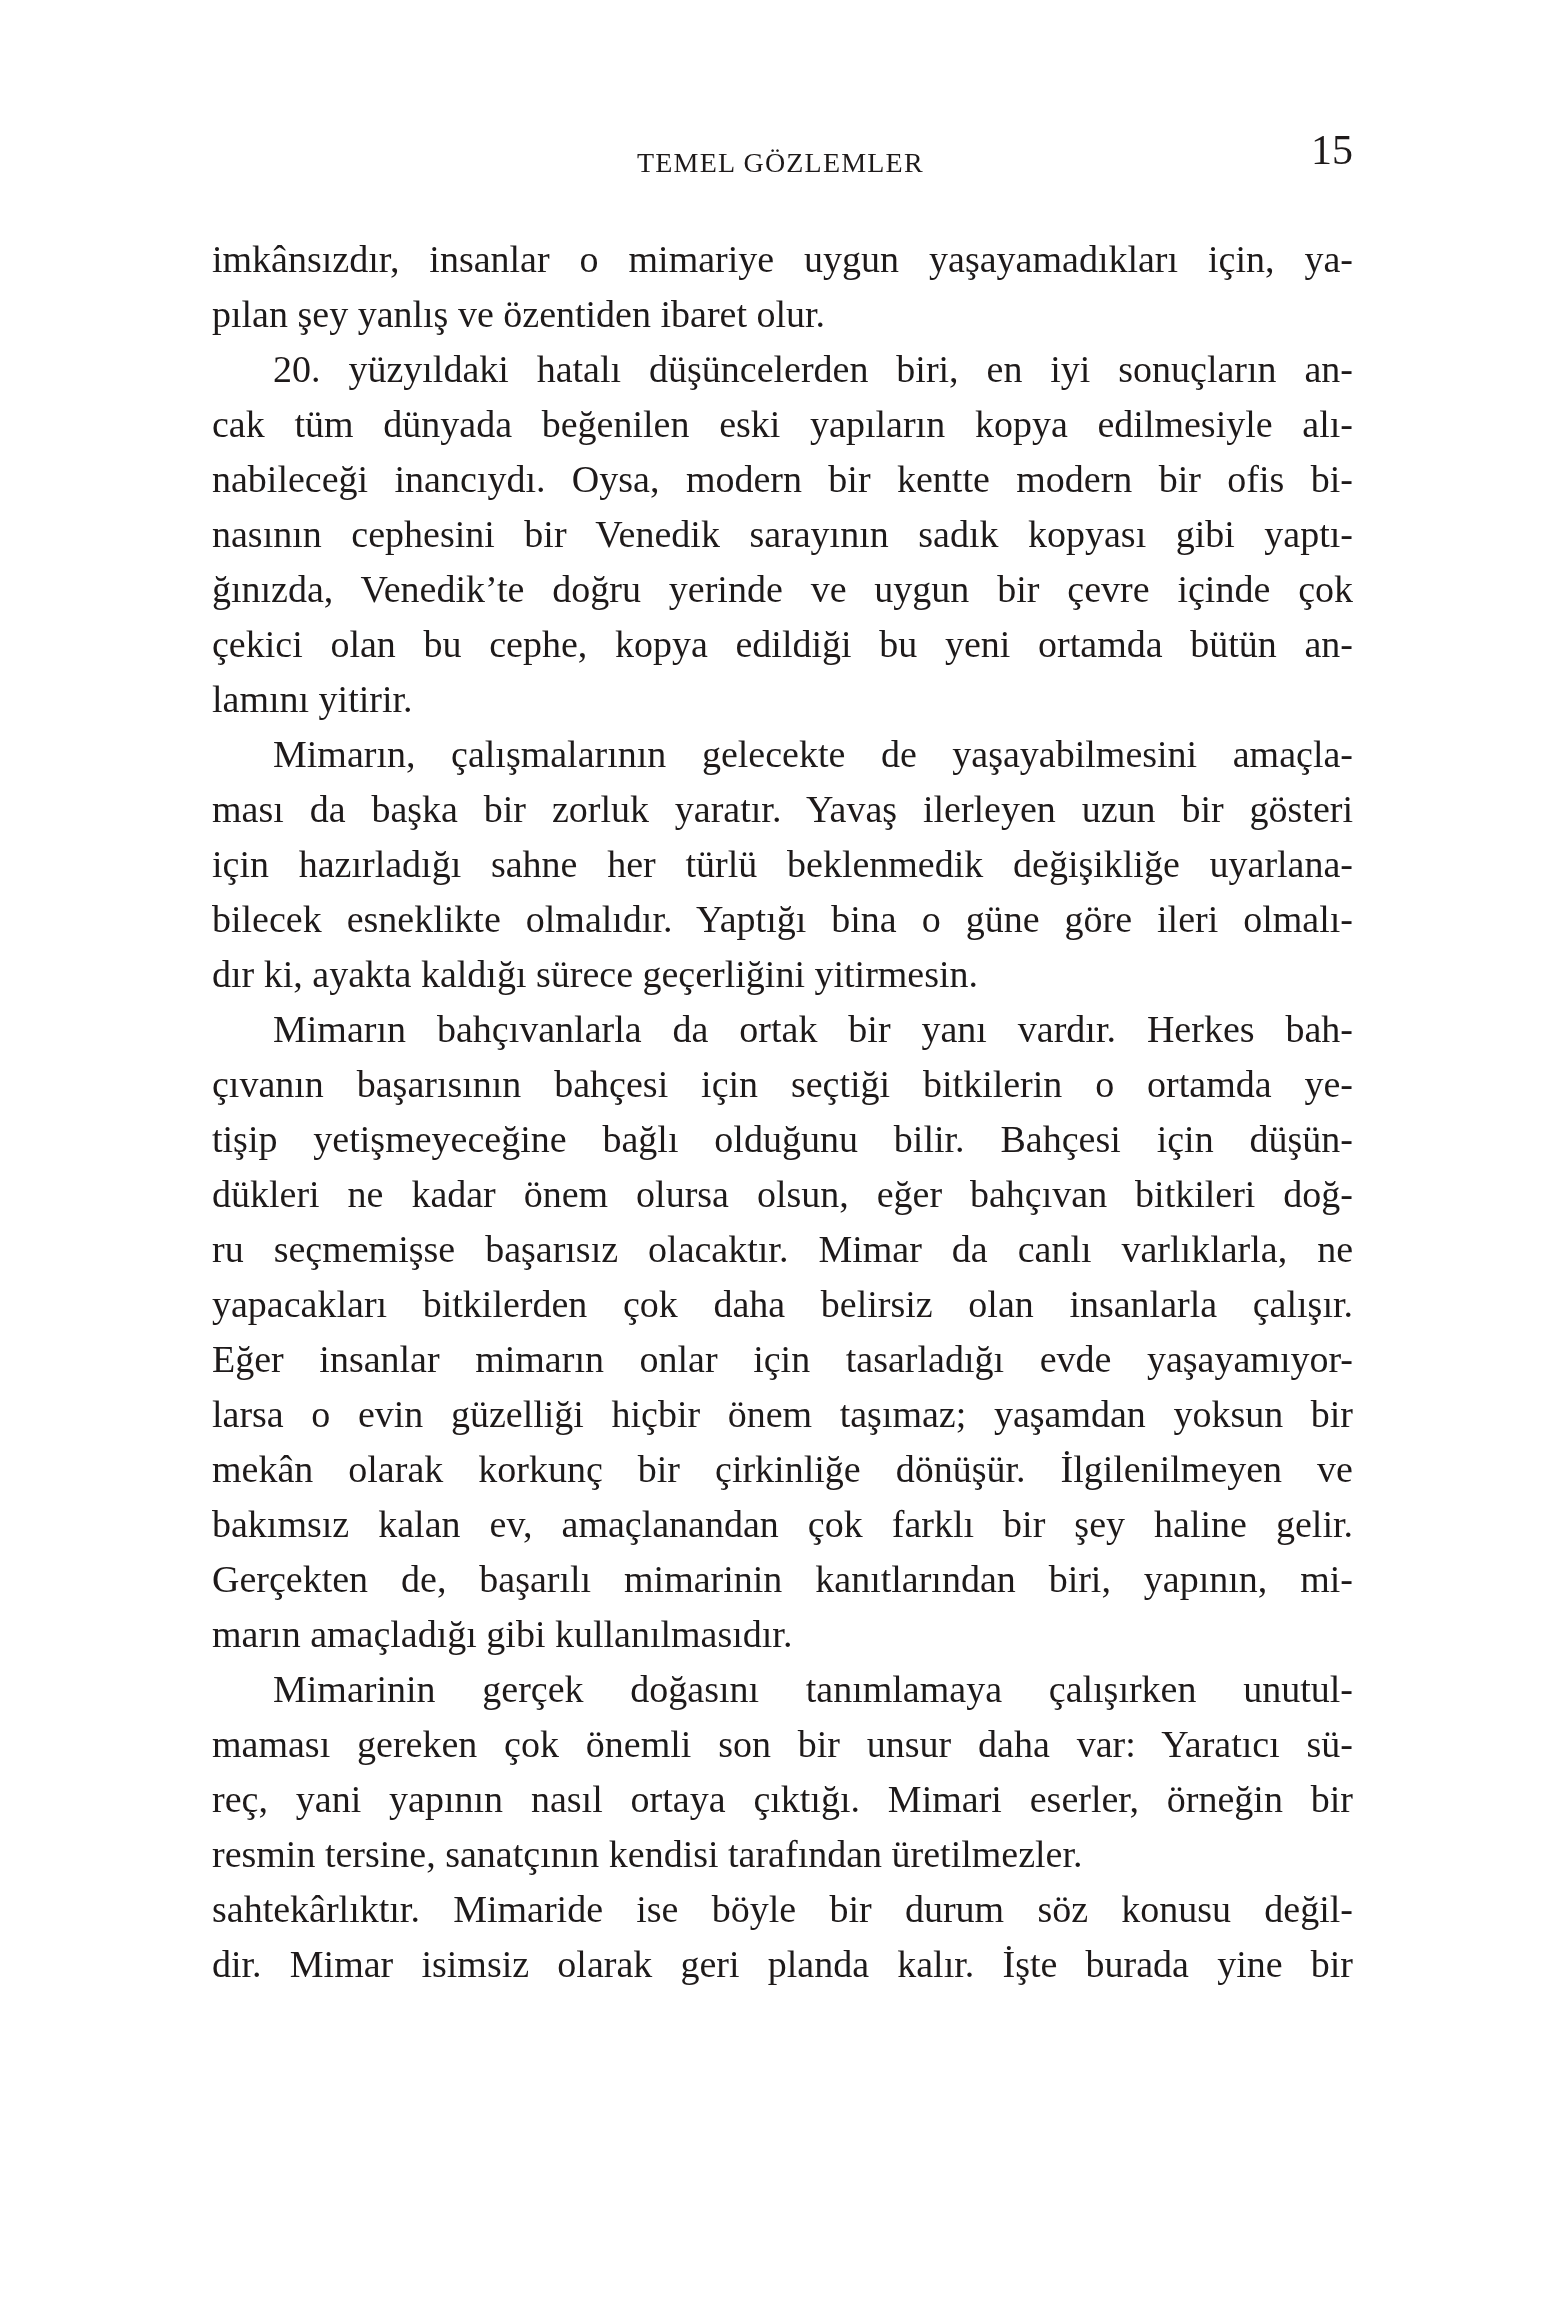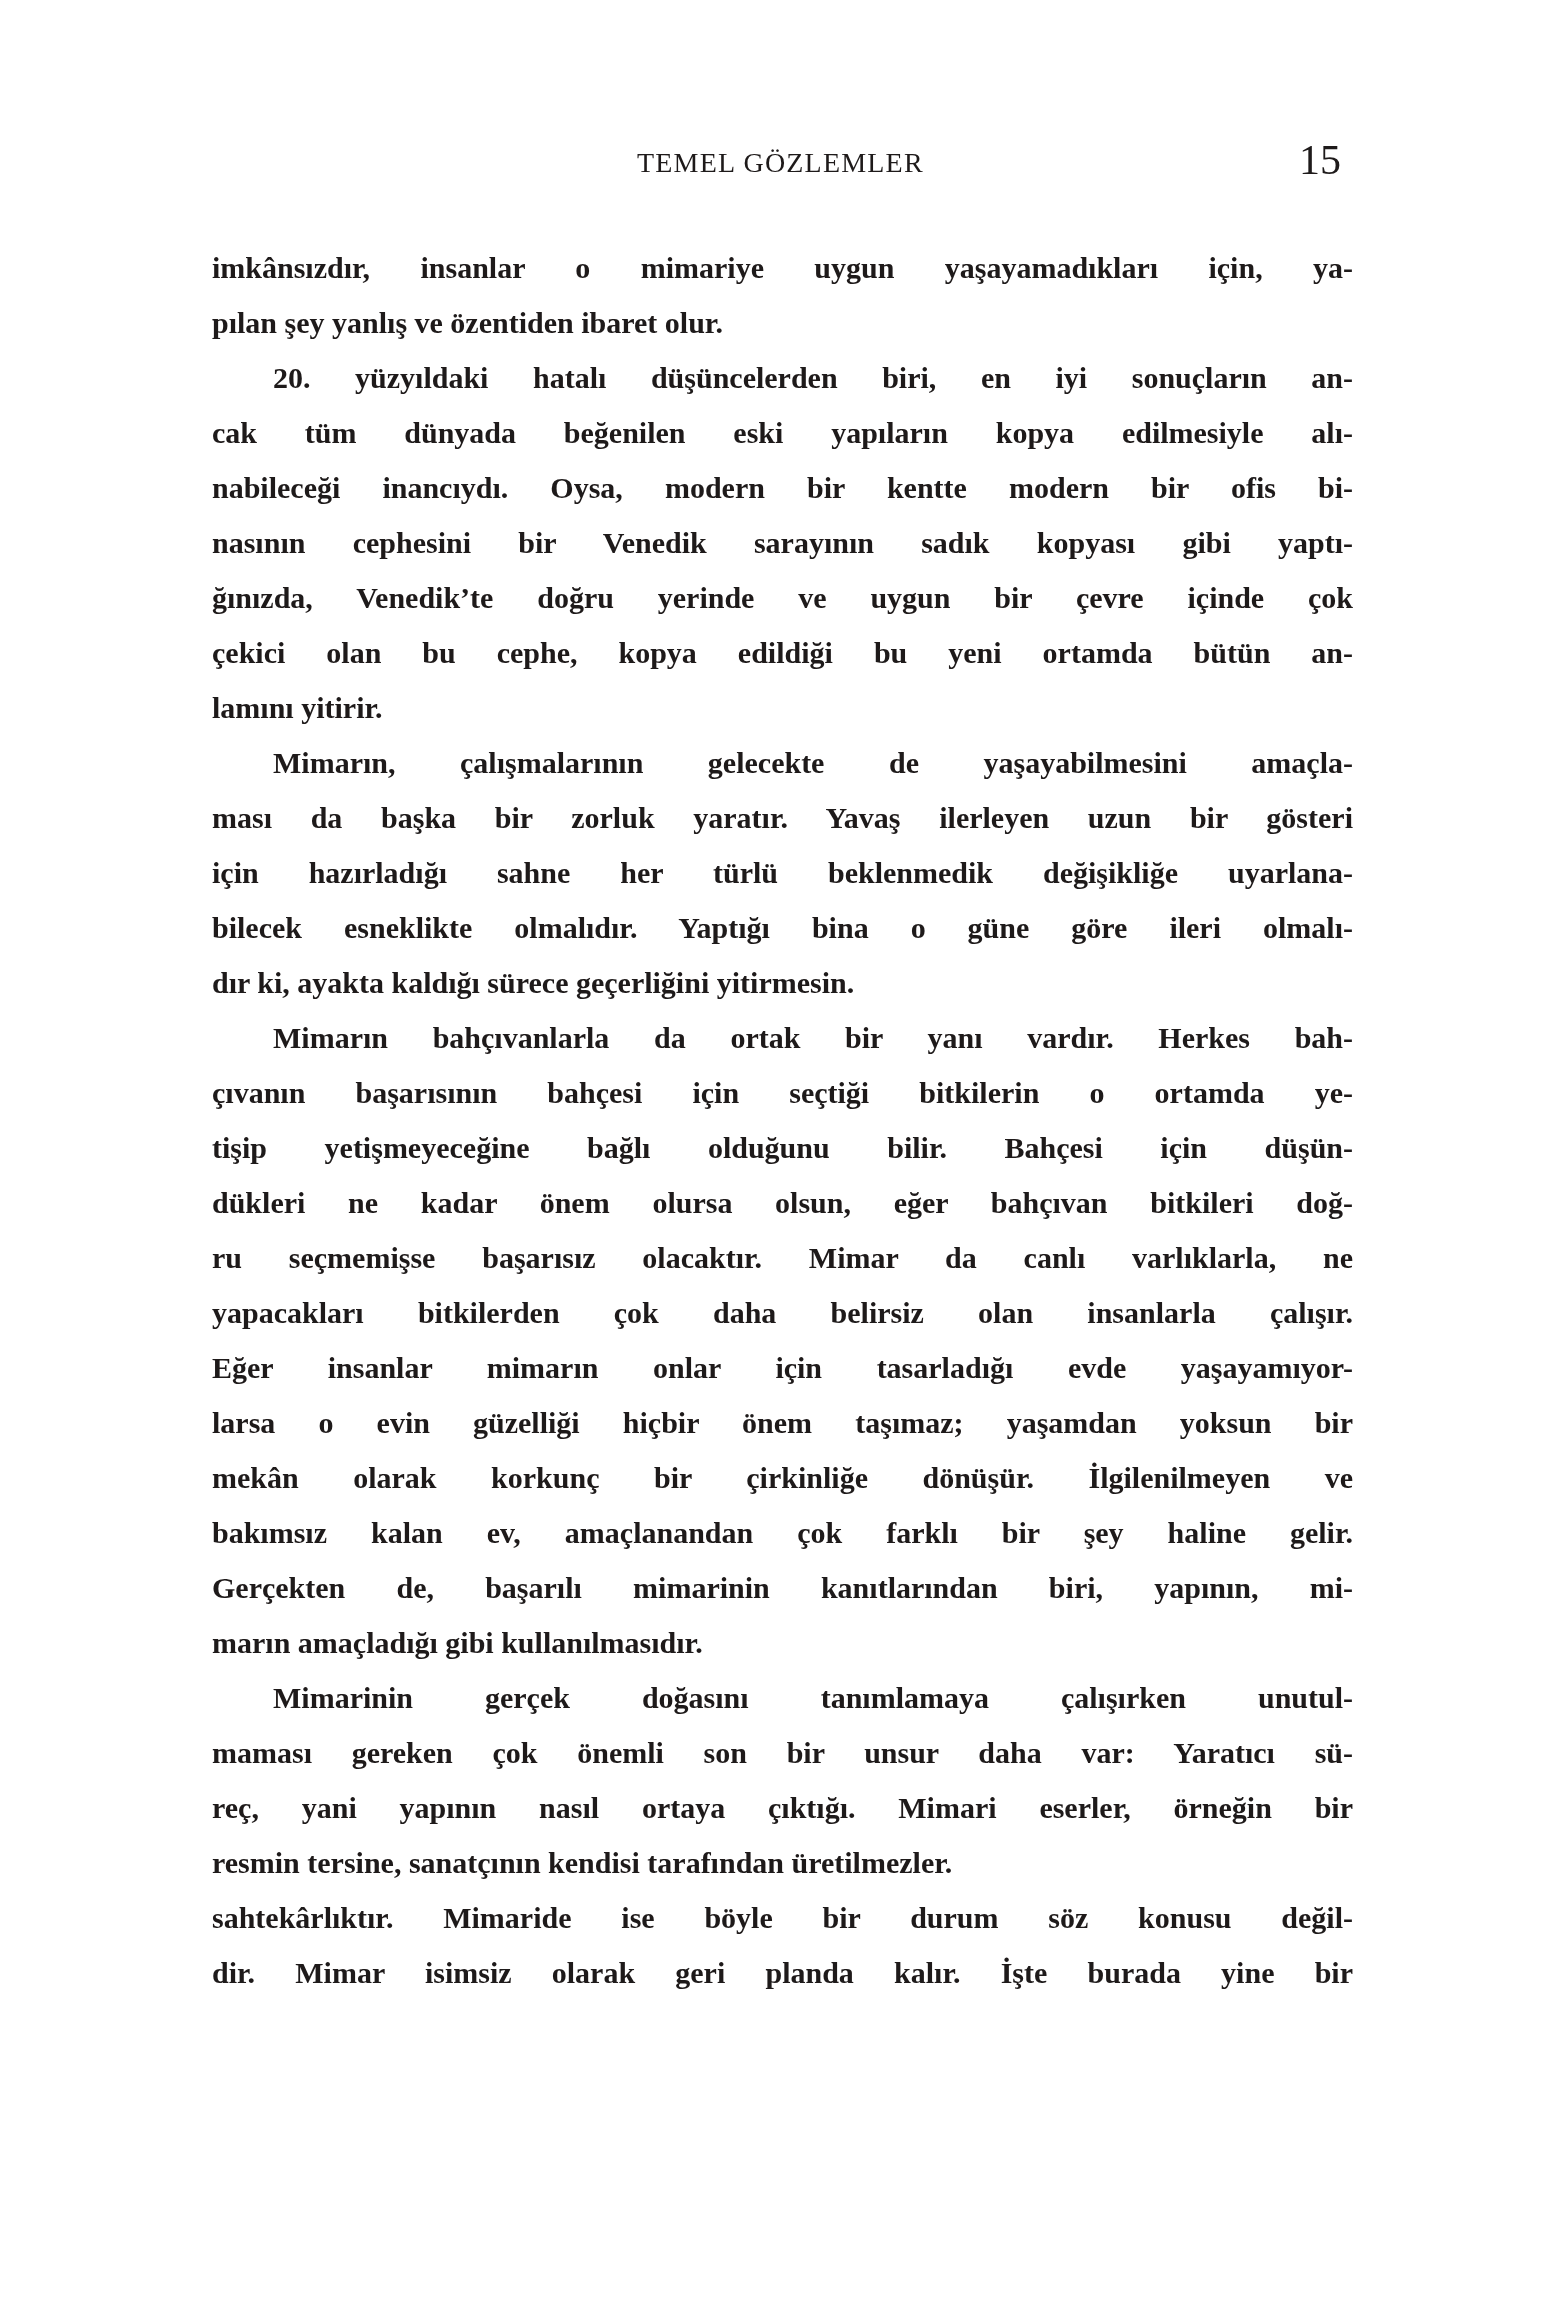--- a/index.html
+++ b/index.html
@@ -30,35 +30,34 @@
     width: 297px;
     font-size: 28px;
     line-height: 28px;
     letter-spacing: 1.2px;
     white-space: nowrap;
     margin-top: 8px;
   }
   .folio {
     position: absolute;
     left: 1287px;
-    top: 139px;
+    top: 129px;
     width: 66px;
-    text-align: center;
+    text-align: right;
     font-size: 42px;
     line-height: 42px;
     white-space: nowrap;
   }
   .body-text {
     position: absolute;
     left: 212px;
-    top: 240px;
+    top: 232px;
     width: 1141px;
-    font-size: 30px;
+    font-size: 38px;
     line-height: 55px;
-    font-weight: bold;
   }
   .line {
     display: block;
     height: 55px;
     white-space: nowrap;
     text-align: justify;
     text-align-last: justify;
     overflow: visible;
   }
   .line.indent {

